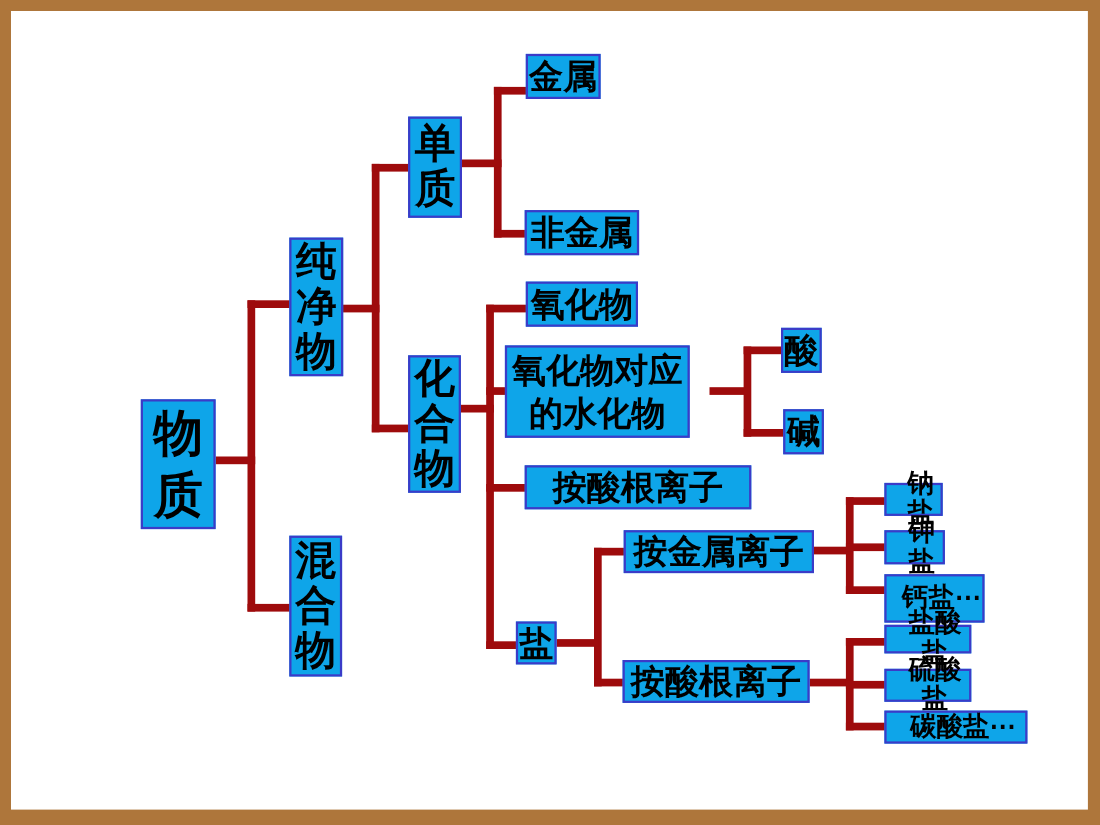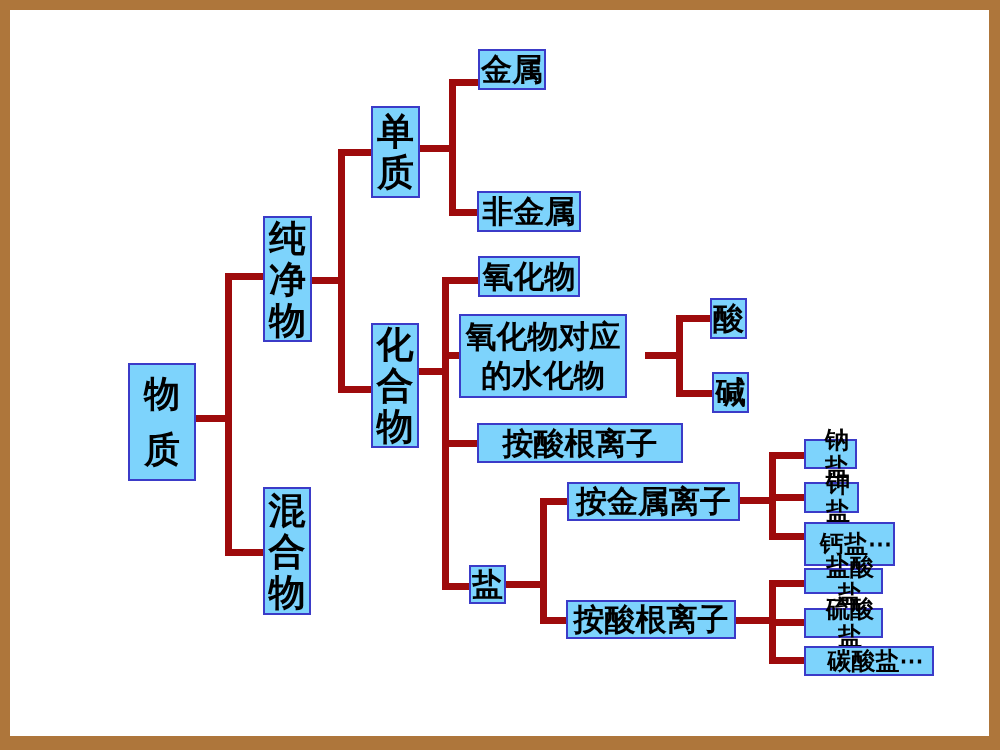--- a/index.html
+++ b/index.html
@@ -15,30 +15,30 @@
     width:979px; height:726px;
     background:#FFFFFF;
   }
   .line {
     position:absolute;
     background:#9E0B0C;
   }
   .box {
     position:absolute;
     box-sizing:border-box;
-    background:#7dd3fc;
+    background:#0ea5e9;
     border:2px solid #3B3BC8;
     color:#000000;
     display:flex; align-items:center; justify-content:center;
     text-align:center;
     font-weight:bold;
     word-break:break-all;
     line-break:anywhere;
   }
-  .l1 { font-size:36px; line-height:56px;font-family:Liberation Serif, serif; }
+  .l1 { font-size:45px; line-height:56px;font-family:Liberation Serif, serif; }
   .l2 { font-size:37px; line-height:41px; }
   .l3 { font-size:31px; line-height:39px; }
   .l4 { font-size:24px; line-height:27px;padding-left:13px; }
 </style>
 </head>
 <body>
 
 <div class="canvas"></div>
 
 <div class="line" style="left:225px;top:273px;width:7px;height:283px"></div>

